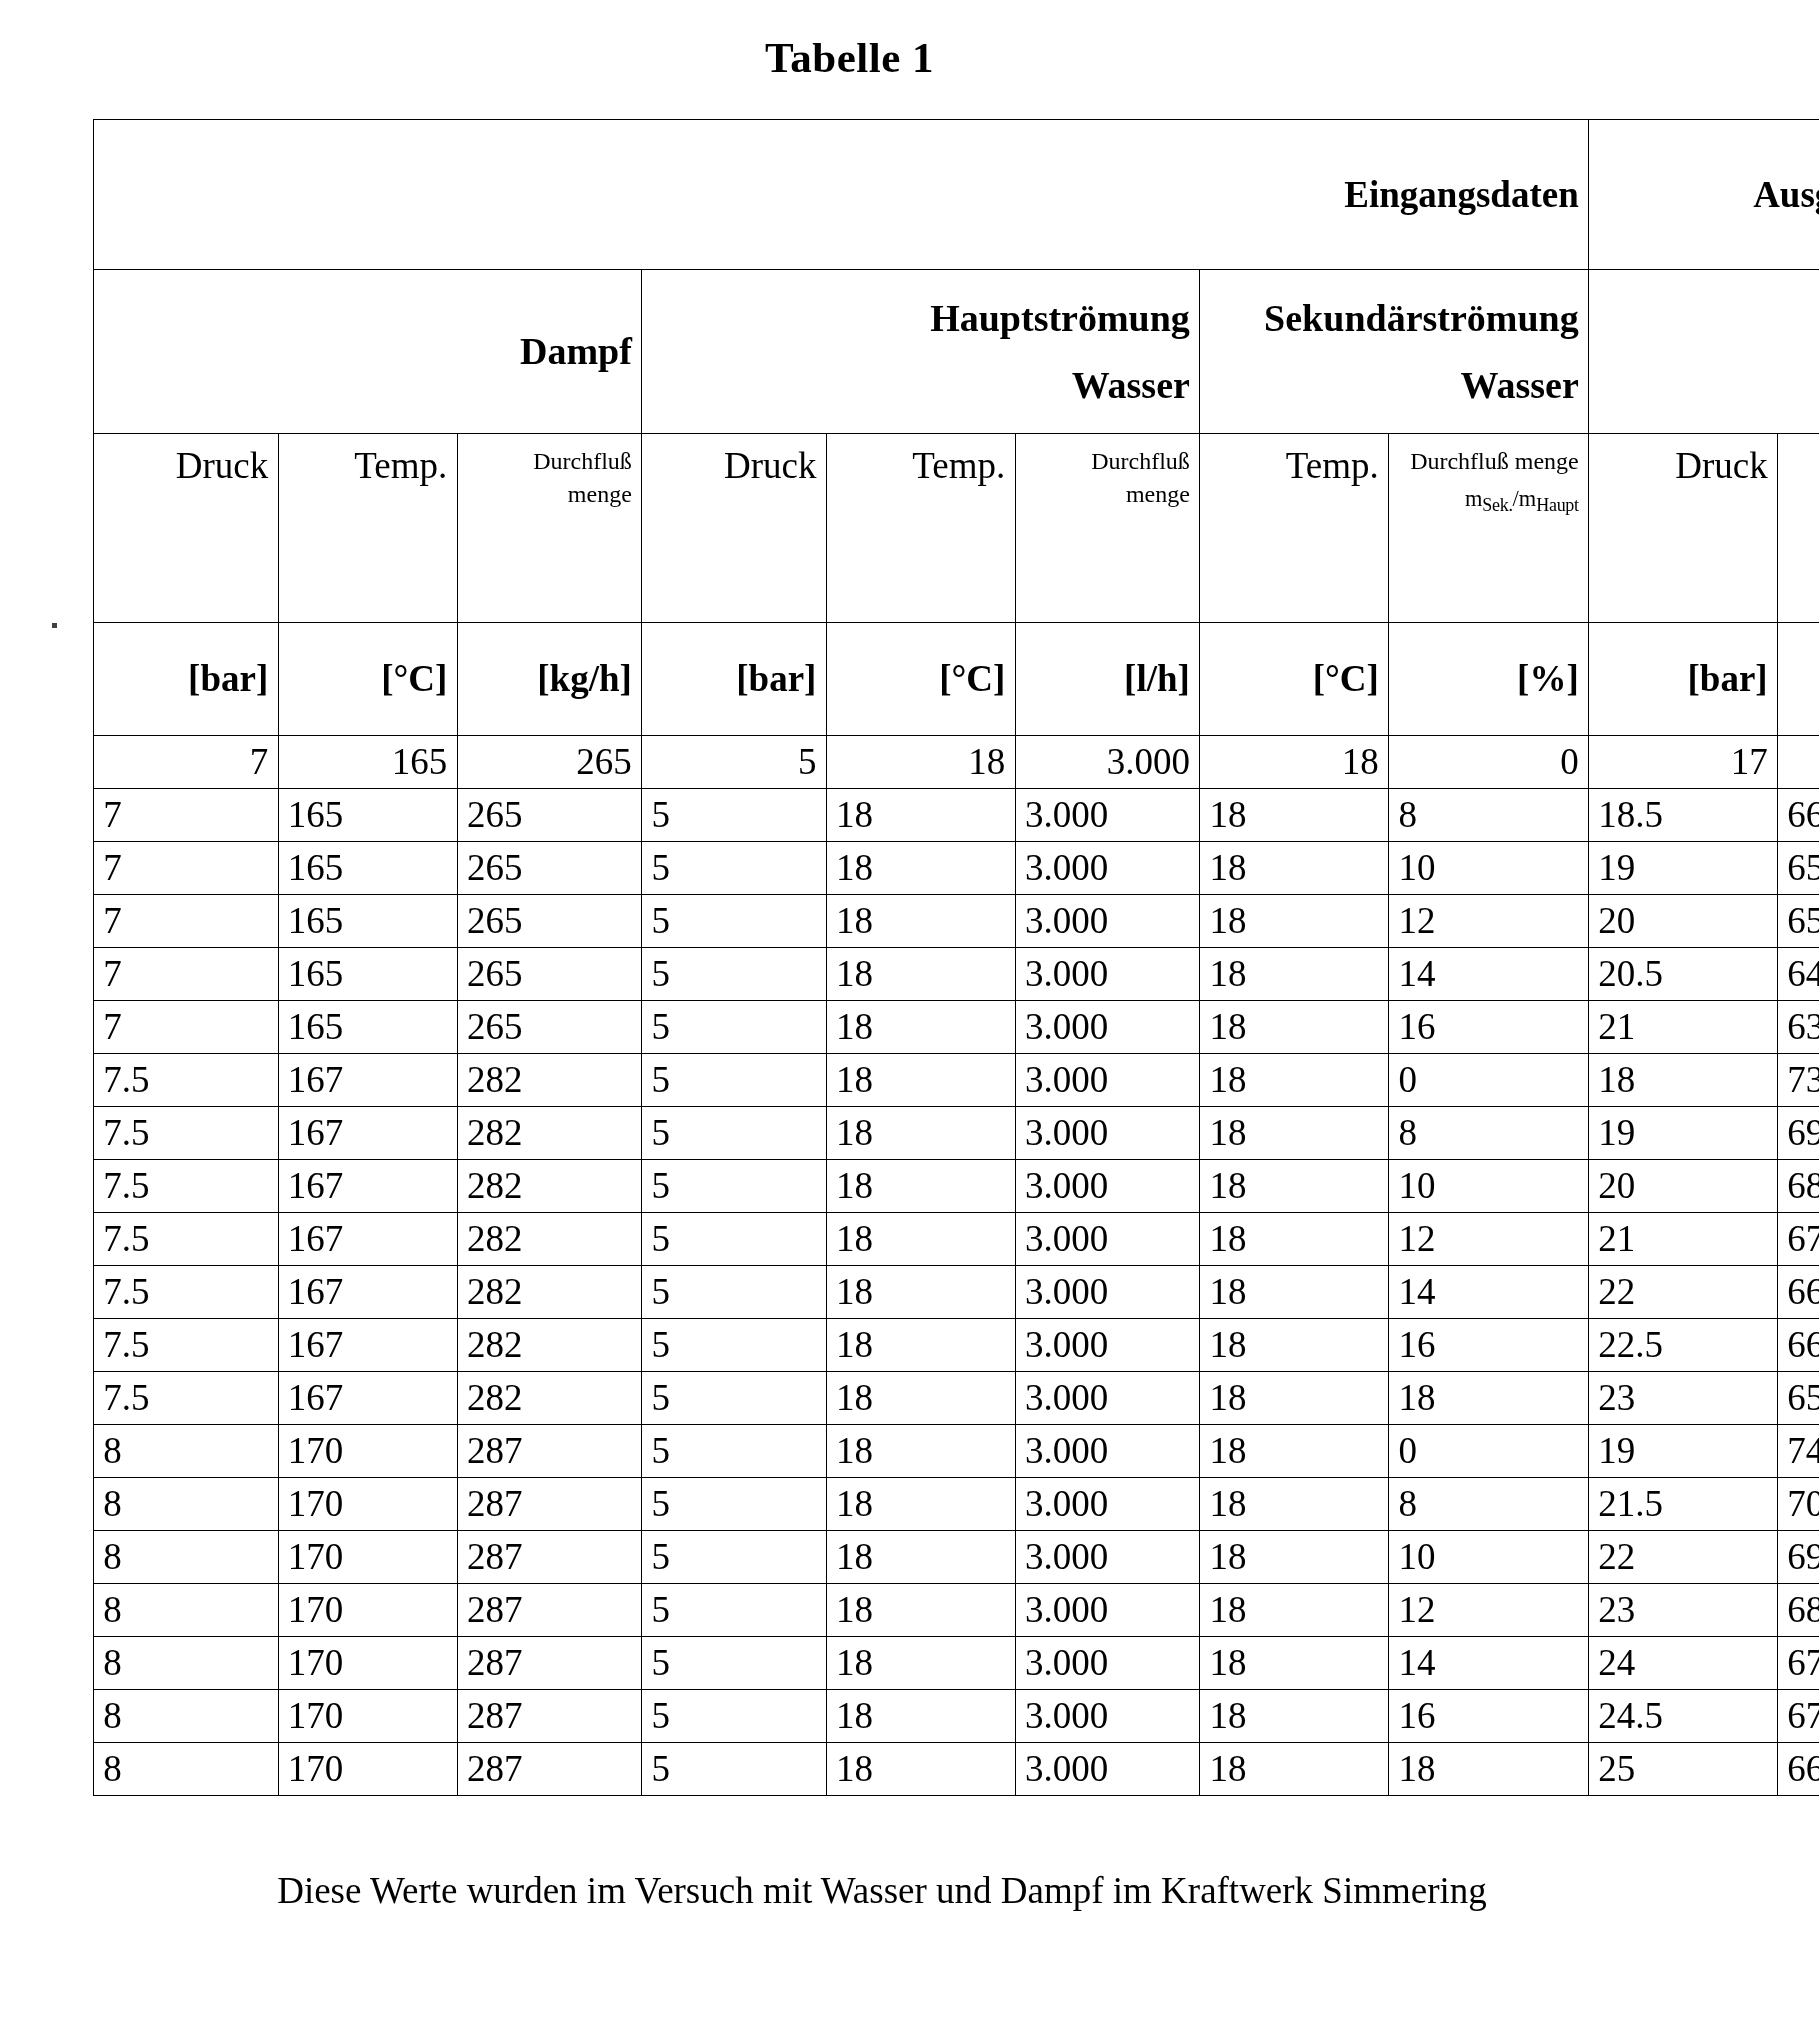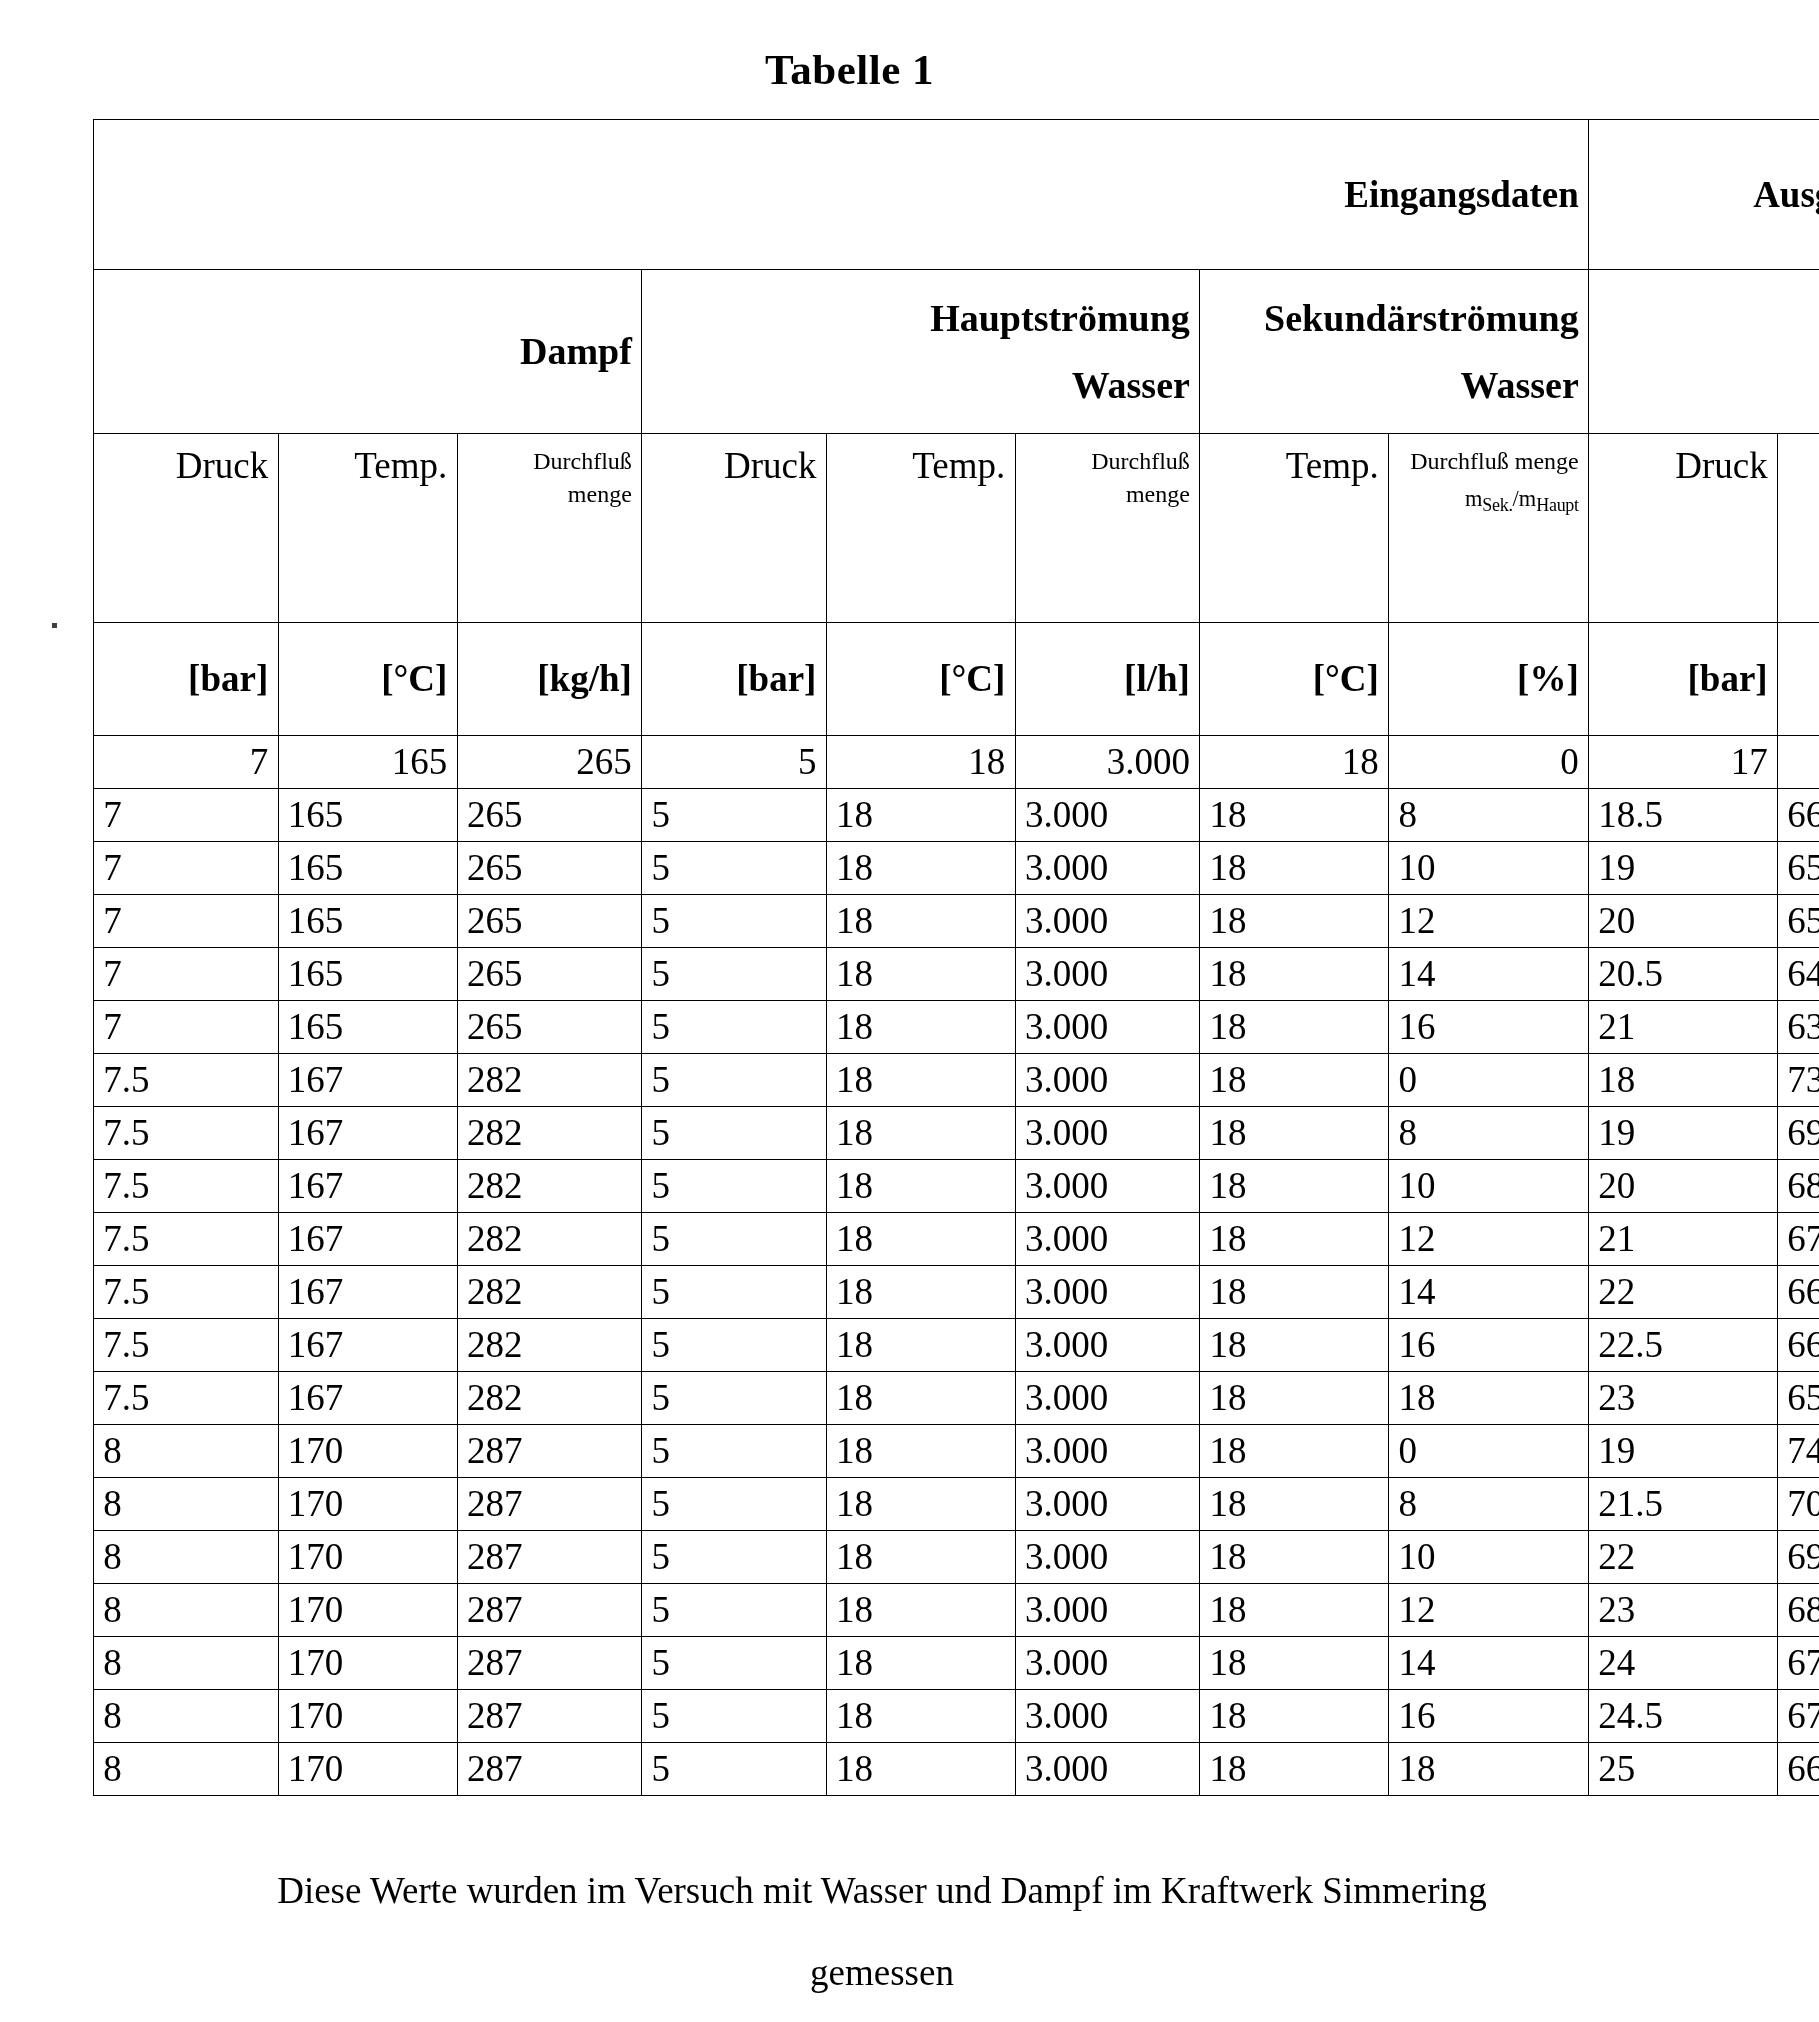--- a/index.html
+++ b/index.html
@@ -14,21 +14,21 @@
     color: #000000;
     overflow: hidden;
     position: relative;
   }
 
   .page {
     width: 1820px;
     height: 1720px;
     position: relative;
     box-sizing: border-box;
-    padding: 12px;
+    padding: 0;
   }
 
   .table-title {
     text-align: center;
     font-size: 43px;
     font-weight: 700;
     letter-spacing: 0.5px;
     margin: 0;
     padding-top: 34px;
     padding-right: 121px;
@@ -481,17 +481,16 @@
             <td class="datacell">66</td>
           </tr>
         </tbody>
     </table>
   </div>
 
   <div class="speck"></div>
 
   <div class="caption">
     <span>Diese Werte wurden im Versuch mit Wasser und Dampf im Kraftwerk Simmering</span>
-    <span class="l2">gemessen</span>
   </div>
 
 </div>
 
 
 </body></html>

